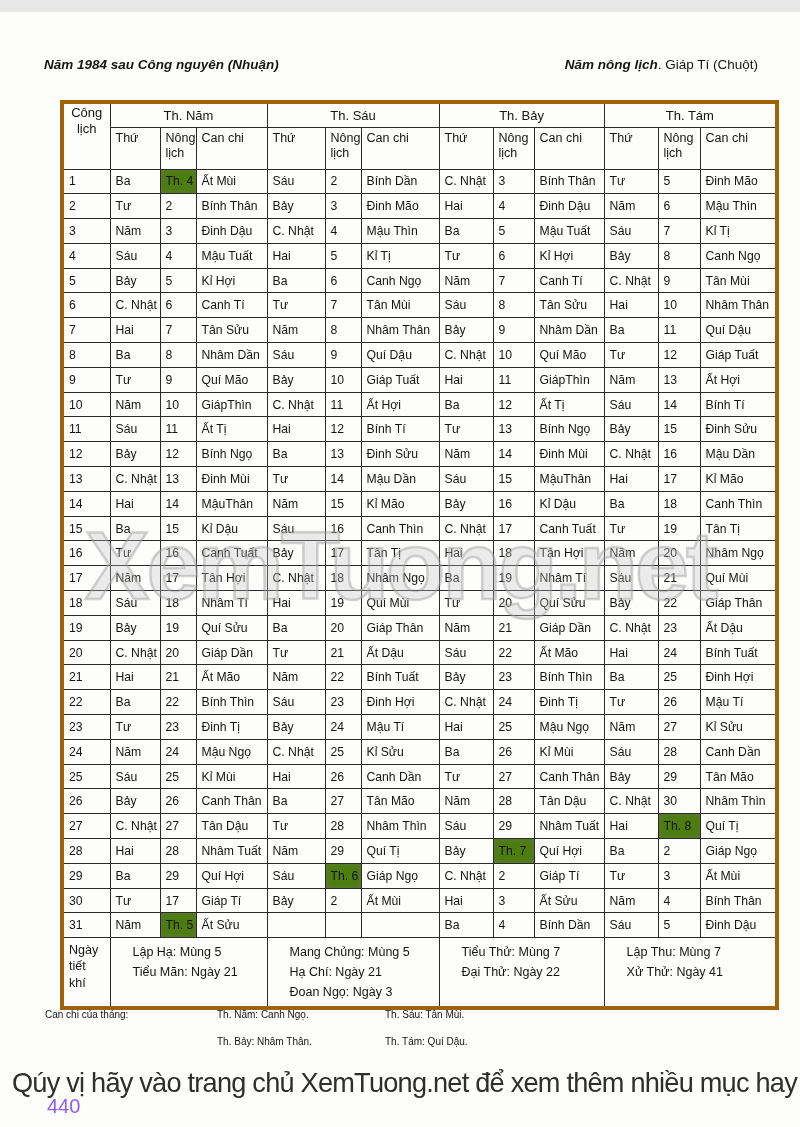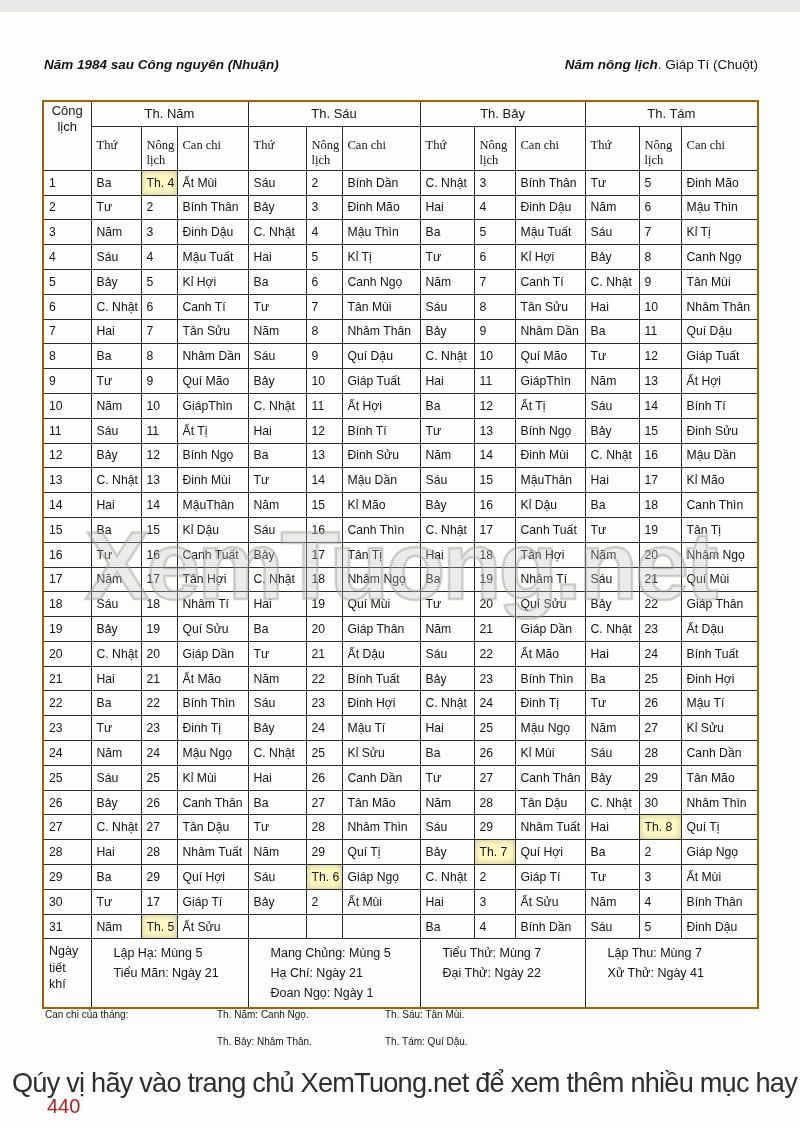--- a/index.html
+++ b/index.html
@@ -18,44 +18,44 @@
   .top-header {
     position: absolute; top: 46px; left: 44px; width: 714px;
     display: flex; justify-content: space-between;
     font-size: 13.5px; line-height: 1.1;
   }
   .hdr-bi { font-weight: bold; font-style: italic; }
   .hdr-reg { font-weight: normal; font-style: normal; }
 
   
   table.cal {
-    position: absolute; top: 88px; left: 42px;
+    position: absolute; top: 88px; left: 60px;
     width: 716px; table-layout: fixed;
     border-collapse: collapse;
-    border: 2px solid #a16207;
+    border: 4px solid #a16207;
     background: transparent;
   }
   .cal th, .cal td {
     border: 1.4px solid #2a2a2a;
     font-size: 12.2px; font-weight: normal;
     padding: 1px 2px 1px 5px;
     text-align: left; vertical-align: middle;
     white-space: nowrap; overflow: hidden;
   }
   .cal thead th.corner {
     vertical-align: top; white-space: normal;
     font-size: 12.5px; line-height: 1.25; padding-top: 3px;
   }
   .cal thead tr.months th { text-align: center; height: 25px; font-size: 13px; padding: 1px; }
   .cal thead tr.subs th {
     height: 42px; vertical-align: top; white-space: normal;
-    line-height: 1.25; padding-top: 11px; font-size: 12.5px; font-family: Liberation Serif, serif;
+    line-height: 1.25; padding-top: 3px; font-size: 12.5px;
   }
   .cal tbody td { height: 24.8px; }
-  .cal td.hl { background: #fef9c3; box-shadow: inset 0 0 6px rgba(120,120,120,.45); }
+  .cal td.hl { background: #4d7c0f; box-shadow: inset 0 0 6px rgba(120,120,120,.45); }
 
   
   .cal tr.tietkhi td {
     height: 64px; vertical-align: top; white-space: normal;
     padding: 4px 22px; font-size: 12.5px; line-height: 1.6;
   }
   .cal tr.tietkhi td.tk-label { line-height: 1.3; padding-left: 5px; }
 
   
   .watermark {
@@ -77,21 +77,21 @@
 
   
   .footer-line {
     position: absolute; top: 1055px; left: 0; width: 800px;
     text-align: center; white-space: nowrap;
     font-size: 28px; color: #2e2e2e; letter-spacing: -0.8px;
     transform: scaleX(0.97); transform-origin: center;
   }
   .page-number {
     position: absolute; left: 47px; top: 1083px;
-    font-size: 20px; color: #b91c1c;
+    font-size: 20px; color: #8b5cf6;
   }
 </style>
 </head>
 <body>
 
 <div class="page">
 
   <div class="top-header">
     <span class="hdr-bi">Năm 1984 sau Công nguyên (Nhuận)</span>
     <span><span class="hdr-bi">Năm nông lịch</span><span class="hdr-reg">. Giáp Tí (Chuột)</span></span>
@@ -610,21 +610,21 @@
             <div>tiết</div>
             <div>khí</div>
           </td>
           <td colspan="3">
             <div>Lập Hạ: Mùng 5</div>
             <div>Tiểu Mãn: Ngày 21</div>
           </td>
           <td colspan="3">
             <div>Mang Chủng: Mùng 5</div>
             <div>Hạ Chí: Ngày 21</div>
-            <div>Đoan Ngọ: Ngày 1</div>
+            <div>Đoan Ngọ: Ngày 3</div>
           </td>
           <td colspan="3">
             <div>Tiểu Thử: Mùng 7</div>
             <div>Đại Thử: Ngày 22</div>
           </td>
           <td colspan="3">
             <div>Lập Thu: Mùng 7</div>
             <div>Xử Thử: Ngày 41</div>
           </td>
         </tr>

